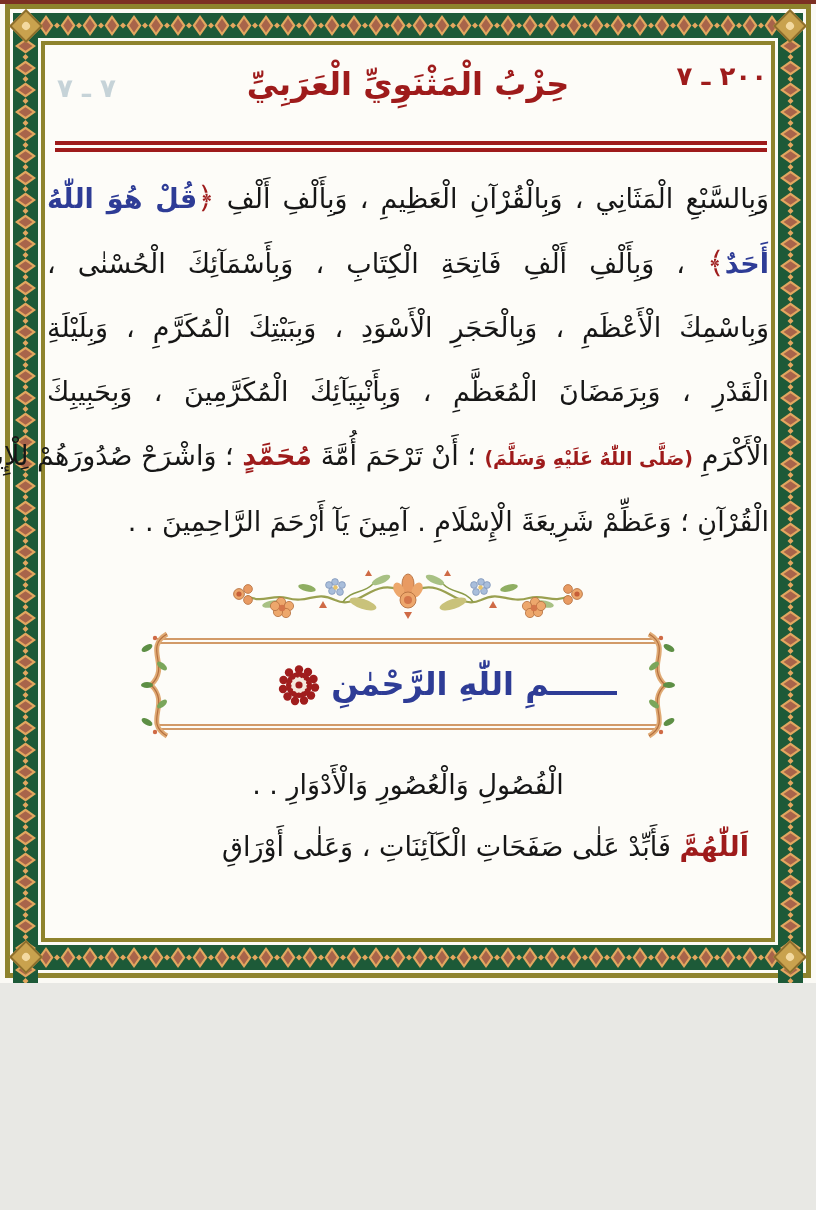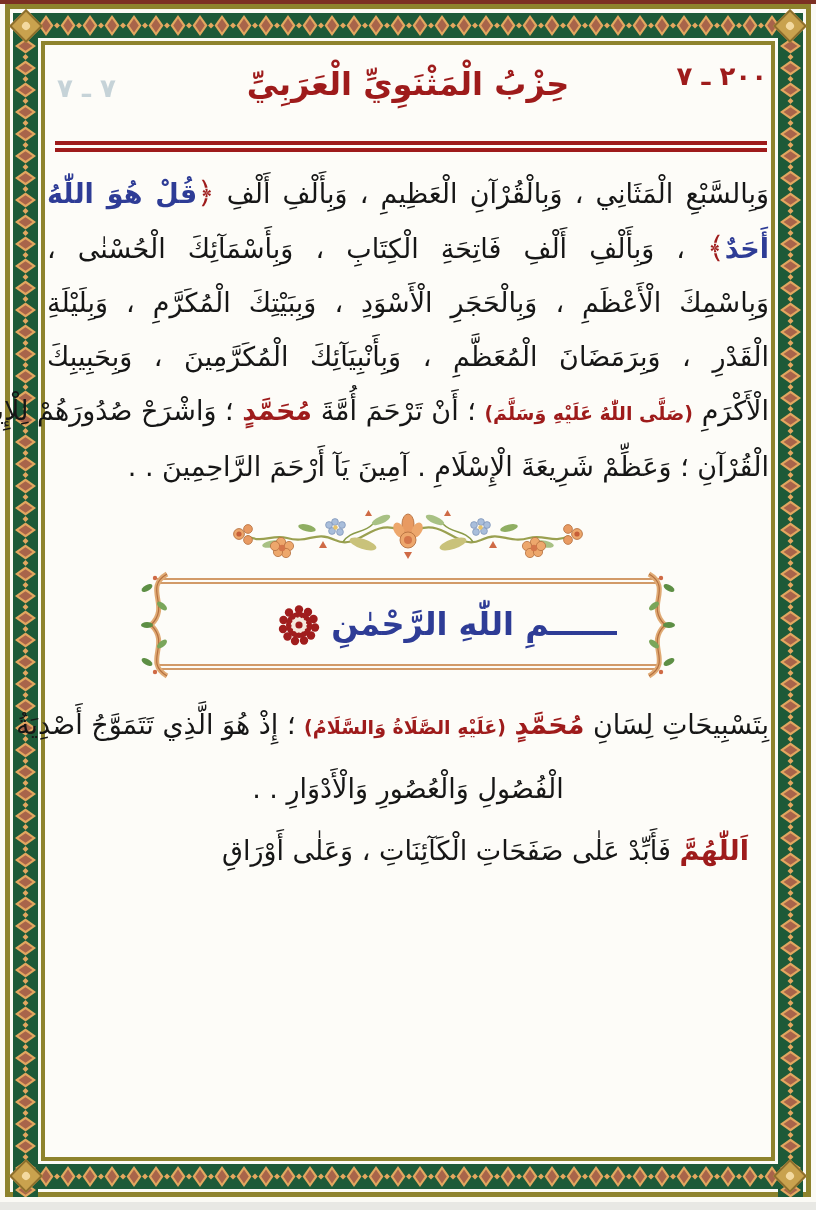--- a/index.html
+++ b/index.html
@@ -14,21 +14,21 @@
     --edge-maroon:#7c3023;
     --banner-line:#d29a68;
     --leaf-green:#6f9a4d;
     --leaf-olive:#a8a85c;
     --flower-peach:#eda76c;
     --flower-coral:#cf6a45;
     --flower-blue:#a9bedb;
   }
   html,body{margin:0;padding:0;background:#e8e8e4;}
   .page{
-    position:relative;width:816px;height:1202px;margin:0 auto;
+    position:relative;width:816px;height:983px;margin:0 auto;
     background:#fbfaf5;overflow:hidden;
     font-family:"DejaVu Sans",sans-serif;
   }
   .edge-top{position:absolute;top:0;left:0;width:816px;height:4px;background:var(--edge-maroon);}
   .frame-outer{position:absolute;top:4px;left:5px;right:5px;bottom:5px;border:5px solid var(--frame-khaki);}
   .band-strip{position:absolute;display:block;}
   .band-top{top:13px;left:13px;width:790px;height:25px;}
   .band-bottom{bottom:13px;left:13px;width:790px;height:25px;}
   .band-left{top:13px;left:13px;width:25px;height:1184px;}
   .band-right{top:13px;right:13px;width:25px;height:1184px;}
@@ -48,21 +48,21 @@
   .header{position:relative;height:96px;}
   .ref-left{position:absolute;left:10px;top:28px;font-size:26px;font-weight:bold;color:var(--pale-num);direction:rtl;}
   .page-title{position:absolute;left:0;right:0;top:20px;text-align:center;font-size:32px;font-weight:bold;color:var(--dark-red);}
   .ref-right{position:absolute;right:2px;top:16px;font-size:26px;font-weight:bold;color:var(--dark-red);direction:rtl;}
   .double-rule{margin:0 2px 0 8px;}
   .double-rule .bar{height:4px;background:var(--dark-red);}
   .double-rule .bar + .bar{margin-top:3px;}
 
   .para{margin-top:14px;}
   .line{
-    font-size:27px;line-height:54px;white-space:nowrap;
+    font-size:27px;line-height:64px;white-space:nowrap;
     text-align:justify;text-align-last:justify;direction:rtl;
   }
   .para2 .line{line-height:62px;}
   .line.end{text-align:left;text-align-last:right;}
   .line.center{text-align:center;text-align-last:center;}
   .seg-text{color:var(--ink);}
   .seg-red{color:var(--dark-red);font-weight:bold;}
   .seg-blue{color:var(--quran-blue);font-weight:bold;}
   .seg-bracket{color:var(--dark-red);font-size:30px;}
   .seg-seal{color:var(--dark-red);font-size:19px;font-weight:bold;}
@@ -248,19 +248,18 @@
           <circle cx="22" cy="22" r="13"></circle>
         </g>
         <circle cx="22" cy="22" r="8.2" fill="#f4e8dc"></circle>
         <circle cx="22" cy="22" r="8.2" fill="none" stroke="#a01d1d" stroke-width="1.4" stroke-dasharray="2 2"></circle>
         <circle cx="22" cy="22" r="3.6" fill="#a01d1d"></circle>
       </svg>
       <div class="basmala-text">بِسْــــــــــــمِ اللّٰهِ الرَّحْمٰنِ الرَّحِيمِ</div>
     </div>
 
     <div class="para para2">
-      <div class="line"><span class="seg-text">بِتَسْبِيحَاتِ لِسَانِ </span><span class="seg-red">مُحَمَّدٍ</span><span class="seg-text"> </span><span class="seg-seal">(عَلَيْهِ الصَّلَاةُ وَالسَّلَامُ)</span><span class="seg-text"> ؛ إِذْ هُوَ الَّذِي تَتَمَوَّجُ أَصْدِيَةُ</span></div>
       <div class="line center"><span class="seg-text">الْفُصُولِ وَالْعُصُورِ وَالْأَدْوَارِ . .</span></div>
       <div class="line end indent"><span class="seg-red">اَللّٰهُمَّ</span><span class="seg-text"> فَأَبِّدْ عَلٰى صَفَحَاتِ الْكَآئِنَاتِ ، وَعَلٰى أَوْرَاقِ</span></div>
     </div>
 
   </div>
 </div>
 
 </body></html>

